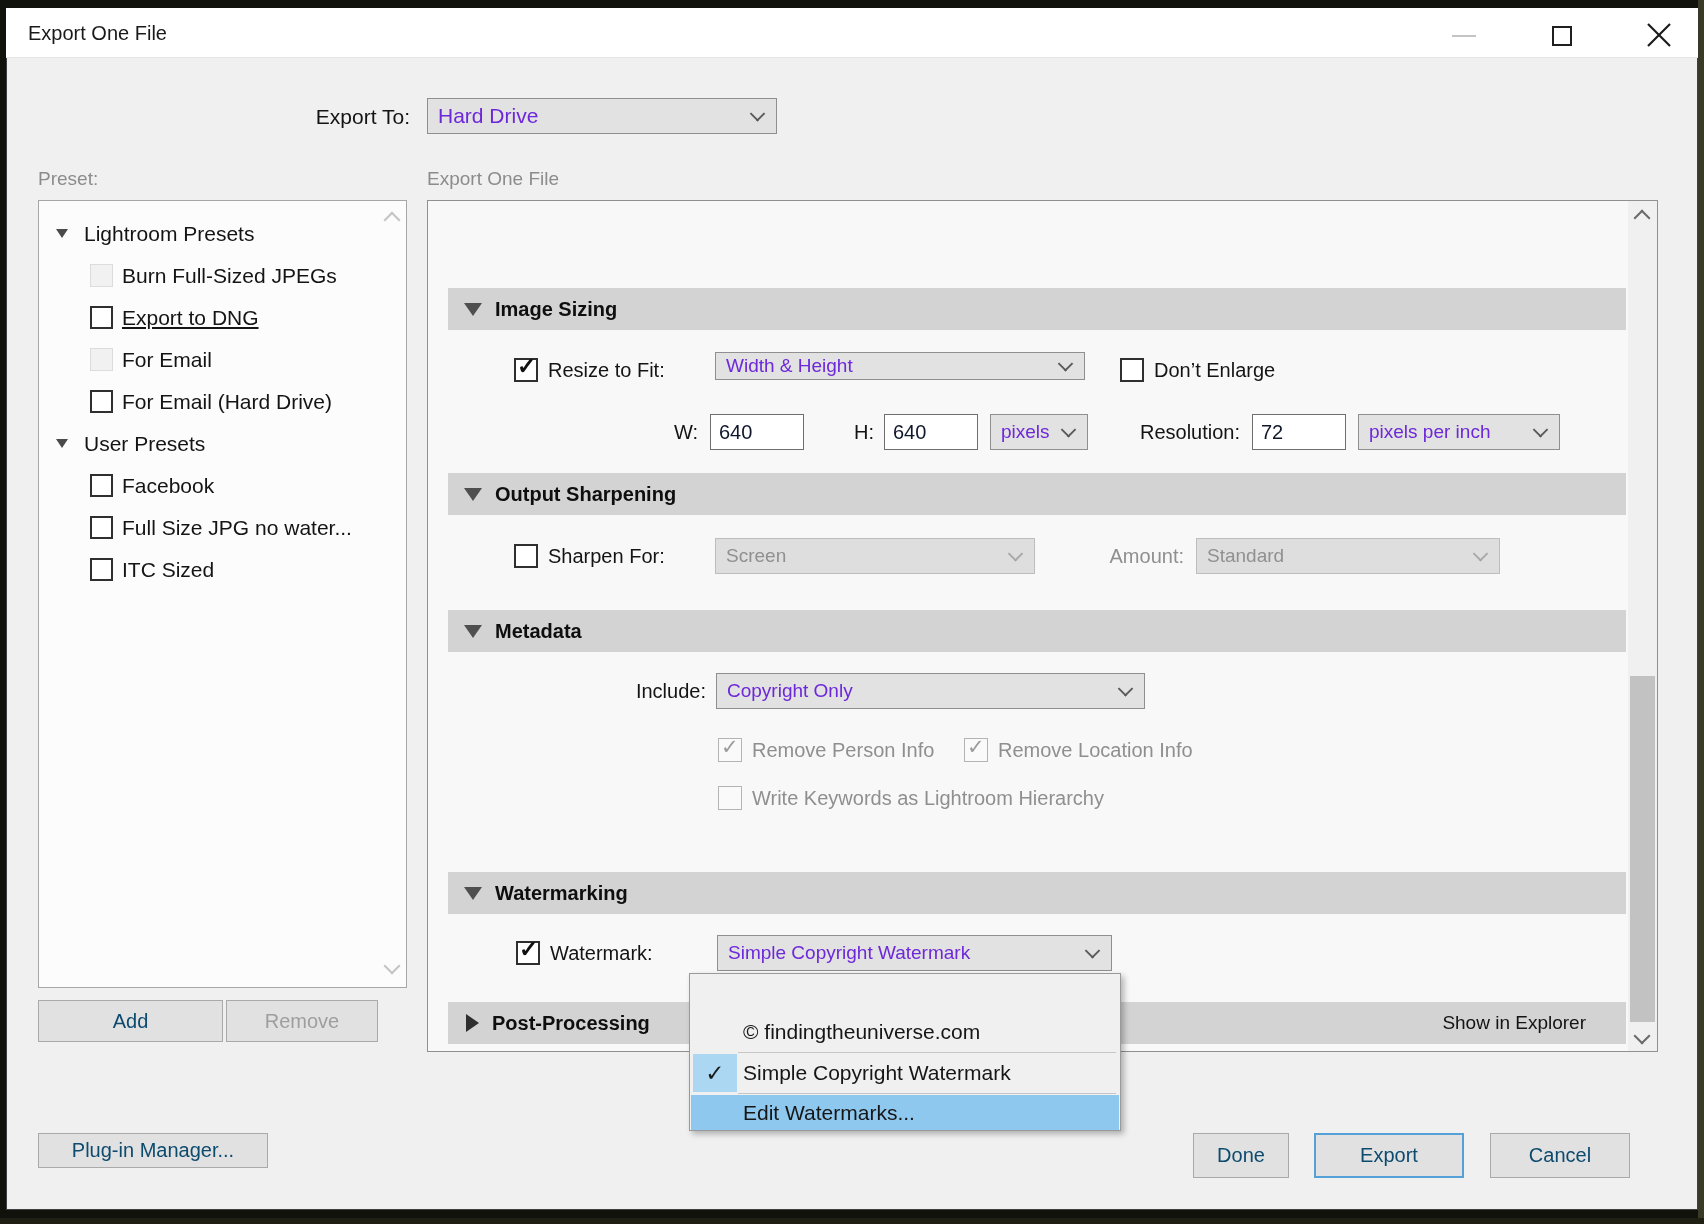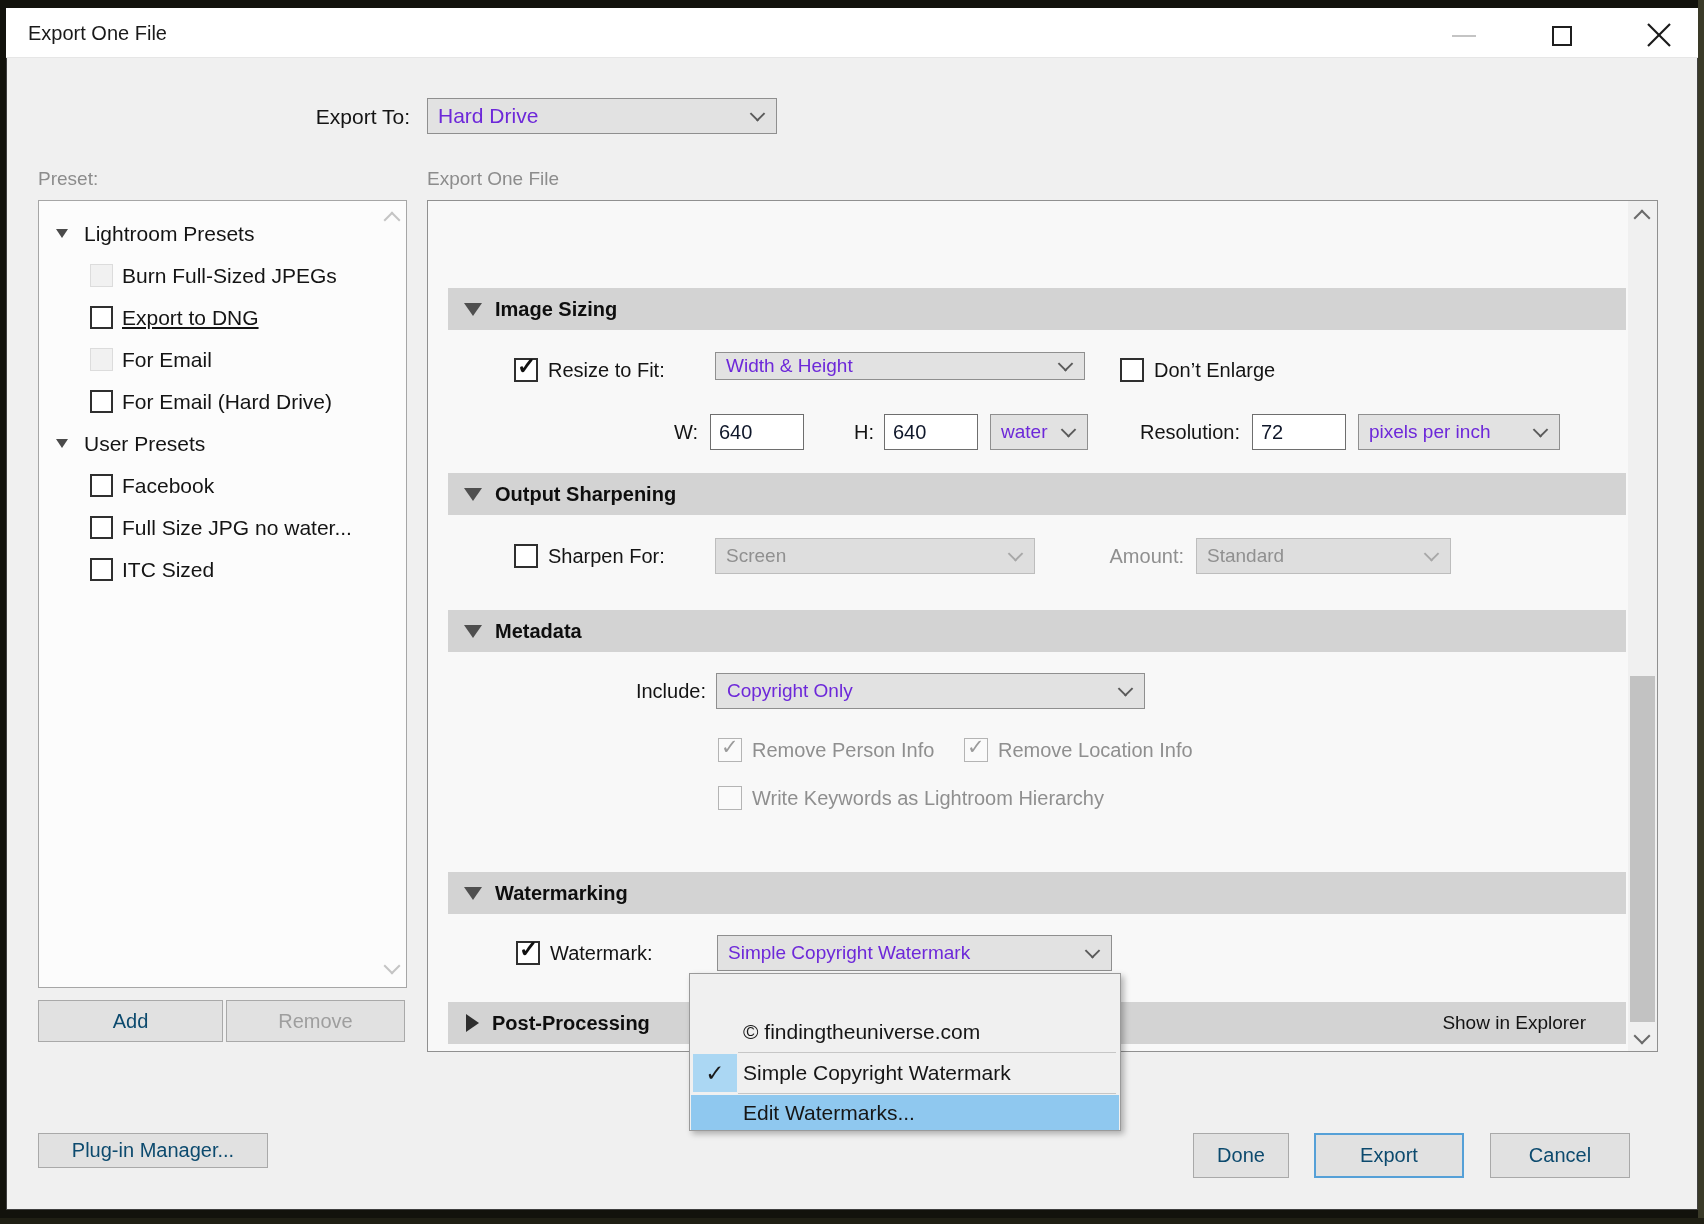--- a/index.html
+++ b/index.html
@@ -94,21 +94,21 @@
 <div class="abs cb" style="left:90px;top:474px;width:23px;height:23px;"></div>
 <div class="abs lbl" style="left:122px;top:472px;font-size:21px;">Facebook</div>
 
 <div class="abs cb" style="left:90px;top:516px;width:23px;height:23px;"></div>
 <div class="abs lbl" style="left:122px;top:514px;font-size:21px;">Full Size JPG no water...</div>
 
 <div class="abs cb" style="left:90px;top:558px;width:23px;height:23px;"></div>
 <div class="abs lbl" style="left:122px;top:556px;font-size:21px;">ITC Sized</div>
 
 <div class="abs btn" style="left:38px;top:1000px;width:185px;height:42px;">Add</div>
-<div class="abs btn disabled" style="left:226px;top:1000px;width:179px;height:42px;">Remove</div>
+<div class="abs btn disabled" style="left:226px;top:1000px;width:152px;height:42px;">Remove</div>
 
 <div class="abs" id="settings-panel"></div>
 <div class="abs" id="v-scroll"></div>
 <div class="abs schev up" style="left:1636px;top:212px;"></div>
 <div class="abs" id="v-thumb"></div>
 <div class="abs schev down" style="left:1636px;top:1030px;"></div>
 
 <div class="abs bar" style="top:288px;">
   <span class="tri-d"></span>
   <b>Image Sizing</b>
@@ -120,42 +120,42 @@
   <span class="chev"></span>
 </div>
 <div class="abs cb" style="left:1120px;top:358px;"></div>
 <div class="abs lbl" style="left:1154px;top:356px;">Don’t Enlarge</div>
 
 <div class="abs lbl" style="left:660px;top:418px;width:38px;text-align:right;">W:</div>
 <input class="abs input" style="left: 710px; top: 414px; width: 94px; height: 36px;" value="640">
 <div class="abs lbl" style="left:836px;top:418px;width:38px;text-align:right;">H:</div>
 <input class="abs input" style="left: 884px; top: 414px; width: 94px; height: 36px;" value="640">
 <div class="abs dd" style="left:990px;top:414px;width:98px;height:36px;">
-  <span>water</span>
+  <span>pixels</span>
   <span class="chev"></span>
 </div>
 <div class="abs lbl" style="left:1122px;top:418px;width:118px;text-align:right;">Resolution:</div>
 <input class="abs input" style="left: 1252px; top: 414px; width: 94px; height: 36px;" value="72">
 <div class="abs dd" style="left:1358px;top:414px;width:202px;height:36px;">
   <span>pixels per inch</span>
   <span class="chev"></span>
 </div>
 
 <div class="abs bar" style="top:473px;">
   <span class="tri-d"></span>
   <b>Output Sharpening</b>
 </div>
 <div class="abs cb" style="left:514px;top:544px;"></div>
 <div class="abs lbl" style="left:548px;top:542px;">Sharpen For:</div>
 <div class="abs dd dis" style="left:715px;top:538px;width:320px;height:36px;">
   <span>Screen</span>
   <span class="chev"></span>
 </div>
 <div class="abs lbl gray" style="left:1078px;top:542px;width:106px;text-align:right;">Amount:</div>
-<div class="abs dd dis" style="left:1196px;top:538px;width:255px;height:36px;">
+<div class="abs dd dis" style="left:1196px;top:538px;width:304px;height:36px;">
   <span>Standard</span>
   <span class="chev"></span>
 </div>
 
 <div class="abs bar" style="top:610px;">
   <span class="tri-d"></span>
   <b>Metadata</b>
 </div>
 <div class="abs lbl" style="left:600px;top:677px;width:106px;text-align:right;">Include:</div>
 <div class="abs dd" style="left:716px;top:673px;width:429px;height:36px;">

